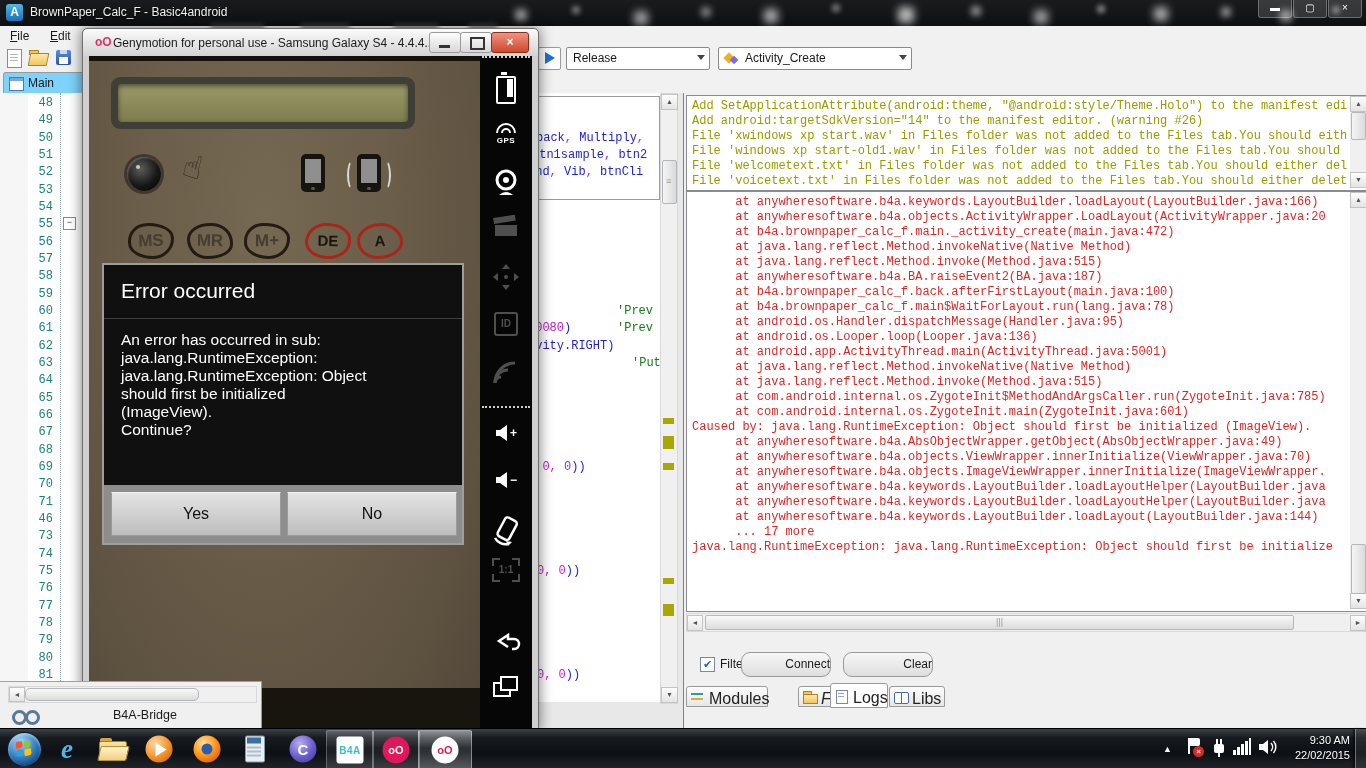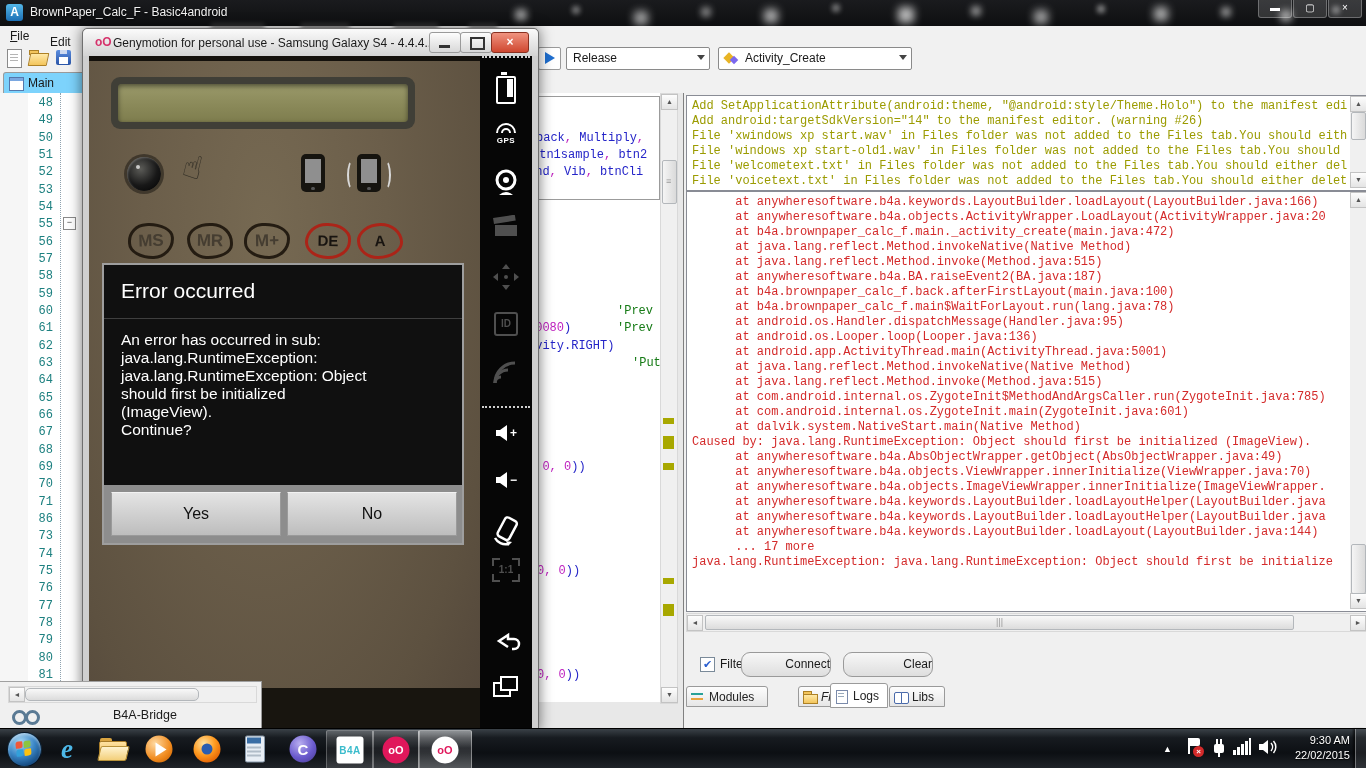--- a/index.html
+++ b/index.html
@@ -66,21 +66,21 @@
   .marker{position:absolute;left:2px;width:11px;background:#a8a800;}
   
   #logpanel{position:absolute;left:683px;top:93px;width:683px;height:635px;background:#f0f0f0;border-left:1px solid #808080;}
   .log-pane{position:absolute;left:2px;width:679px;background:#fff;border:1px solid #898c95;overflow:hidden;}
   .log-warning-line{font-family:"Liberation Mono",monospace;font-size:12px;height:15px;line-height:15px;color:#9b9b00;white-space:pre;}
   .log-stack-line{font-family:"Liberation Mono",monospace;font-size:12px;height:15px;line-height:15px;color:#d42a2a;white-space:pre;}
   #warn-text{position:absolute;left:5px;top:3px;width:655px;overflow:hidden;}
   #stack-text{position:absolute;left:5px;top:3px;width:655px;overflow:hidden;}
   .btn{background:linear-gradient(#f7f7f7,#dedede);border:1px solid #9a9a9a;border-radius:9px;font-size:12px;color:#1a1a1a;text-align:right;}
   #filter-box{position:absolute;left:700px;top:657px;width:13px;height:13px;background:#fff;border:1px solid #7a8a99;font-size:11px;line-height:12px;text-align:center;color:#2a5fd0;}
-  .bottom-tab{position:absolute;top:686px;height:19px;background:linear-gradient(#fdfdfd,#e6e6e6);border:1px solid #9a9a9a;border-radius:3px 3px 0 0;font-size:12px;color:#222;}
+  .bottom-tab{position:absolute;top:686px;height:19px;background:linear-gradient(#fdfdfd,#e6e6e6);border:1px solid #9a9a9a;border-radius:3px 3px 0 0;font-size:16px;color:#222;}
   .bottom-tab.active{top:683px;height:23px;background:#fff;}
   .bottom-tab .tlbl{position:absolute;left:22px;top:3px;}
   .bottom-tab.active .tlbl{top:5px;}
   .ticon{position:absolute;left:4px;top:4px;width:14px;height:12px;}
   .bottom-tab.active .ticon{top:6px;}
   
   #bridge{position:absolute;left:0;top:681px;width:261px;height:47px;background:#f0f0f0;border-top:1px solid #a0a0a0;border-right:1px solid #9a9a9a;z-index:20;}
   
   #emu{position:absolute;left:82px;top:28px;width:455px;height:702px;background:#cfcfcf;border:1px solid #6f6f6f;border-radius:5px 5px 0 0;box-shadow:0 0 14px rgba(0,0,0,.55);z-index:10;}
   #emu-titlebar{position:absolute;left:0;top:0;width:100%;height:27px;background:linear-gradient(#fbfbfb,#d3d3d3);border-radius:5px 5px 0 0;}
@@ -159,21 +159,21 @@
     <span id="ide-title">BrownPaper_Calc_F - Basic4android</span>
     <div class="cap-group">
       <div class="cap-btn">▬</div>
       <div class="cap-btn">▢</div>
       <div class="cap-btn">×</div>
     </div>
   </div>
 
   <div id="menubar">
     <span class="menu-item" style="left:6px;">File</span>
-    <span class="menu-item" style="left:46px;margin-top:6px;">Edit</span>
+    <span class="menu-item" style="left:46px;">Edit</span>
     <div class="smudge" style="left:210px;top:-3px;width:55px;"></div>
     <div class="smudge" style="left:300px;top:-3px;width:50px;"></div>
     <div class="smudge" style="left:393px;top:-3px;width:46px;"></div>
     <div class="smudge" style="left:468px;top:-3px;width:30px;"></div>
   </div>
 
   <div id="toolbar">
     <div class="tb-ico" style="left:4px;">
         <div class="page">
           <i style="top:4px;"></i>
@@ -235,21 +235,21 @@
       <div class="ln">62</div>
       <div class="ln">63</div>
       <div class="ln">64</div>
       <div class="ln">65</div>
       <div class="ln">66</div>
       <div class="ln">67</div>
       <div class="ln">68</div>
       <div class="ln">69</div>
       <div class="ln">70</div>
       <div class="ln">71</div>
-      <div class="ln">86</div>
+      <div class="ln">46</div>
       <div class="ln">73</div>
       <div class="ln">74</div>
       <div class="ln">75</div>
       <div class="ln">76</div>
       <div class="ln">77</div>
       <div class="ln">78</div>
       <div class="ln">79</div>
       <div class="ln">80</div>
       <div class="ln">81</div>
       <div class="ln">82</div>
@@ -312,21 +312,20 @@
           <div class="log-stack-line">      at anywheresoftware.b4a.BA.raiseEvent2(BA.java:187)</div>
           <div class="log-stack-line">      at b4a.brownpaper_calc_f.back.afterFirstLayout(main.java:100)</div>
           <div class="log-stack-line">      at b4a.brownpaper_calc_f.main$WaitForLayout.run(lang.java:78)</div>
           <div class="log-stack-line">      at android.os.Handler.dispatchMessage(Handler.java:95)</div>
           <div class="log-stack-line">      at android.os.Looper.loop(Looper.java:136)</div>
           <div class="log-stack-line">      at android.app.ActivityThread.main(ActivityThread.java:5001)</div>
           <div class="log-stack-line">      at java.lang.reflect.Method.invokeNative(Native Method)</div>
           <div class="log-stack-line">      at java.lang.reflect.Method.invoke(Method.java:515)</div>
           <div class="log-stack-line">      at com.android.internal.os.ZygoteInit$MethodAndArgsCaller.run(ZygoteInit.java:785)</div>
           <div class="log-stack-line">      at com.android.internal.os.ZygoteInit.main(ZygoteInit.java:601)</div>
-          <div class="log-stack-line">      at dalvik.system.NativeStart.main(Native Method)</div>
           <div class="log-stack-line">Caused by: java.lang.RuntimeException: Object should first be initialized (ImageView).</div>
           <div class="log-stack-line">      at anywheresoftware.b4a.AbsObjectWrapper.getObject(AbsObjectWrapper.java:49)</div>
           <div class="log-stack-line">      at anywheresoftware.b4a.objects.ViewWrapper.innerInitialize(ViewWrapper.java:70)</div>
           <div class="log-stack-line">      at anywheresoftware.b4a.objects.ImageViewWrapper.innerInitialize(ImageViewWrapper.</div>
           <div class="log-stack-line">      at anywheresoftware.b4a.keywords.LayoutBuilder.loadLayoutHelper(LayoutBuilder.java</div>
           <div class="log-stack-line">      at anywheresoftware.b4a.keywords.LayoutBuilder.loadLayoutHelper(LayoutBuilder.java</div>
           <div class="log-stack-line">      at anywheresoftware.b4a.keywords.LayoutBuilder.loadLayout(LayoutBuilder.java:144)</div>
           <div class="log-stack-line">      ... 17 more</div>
           <div class="log-stack-line">java.lang.RuntimeException: java.lang.RuntimeException: Object should first be initialize</div>
         </div>

